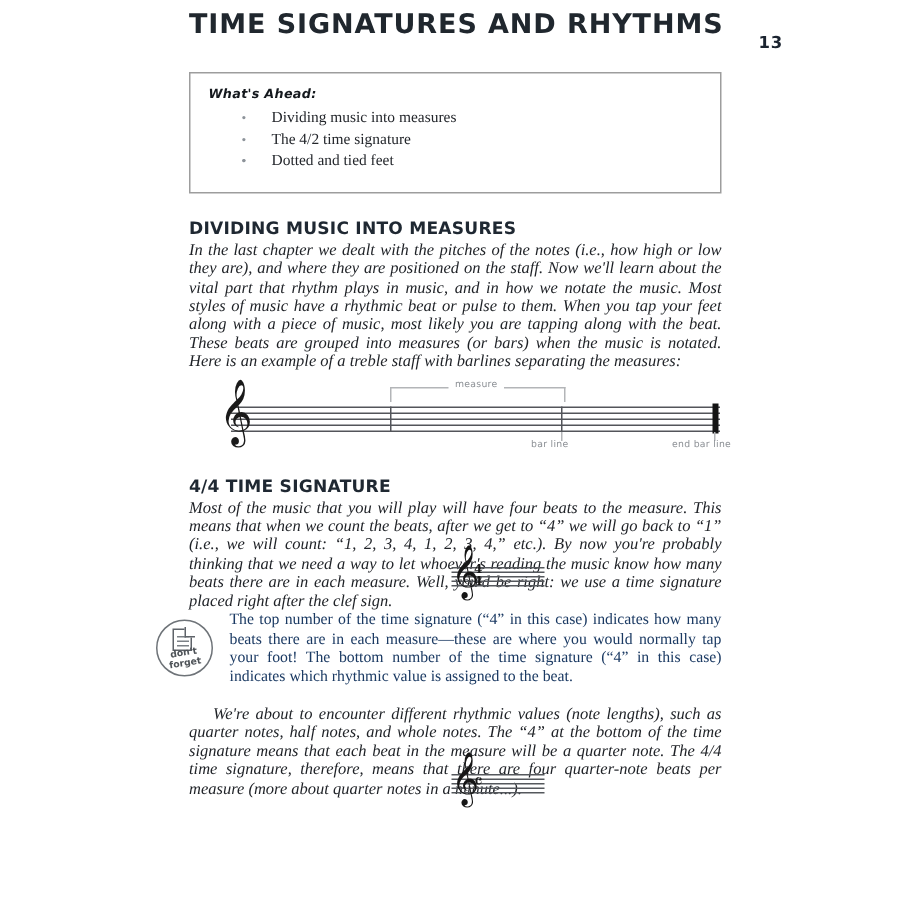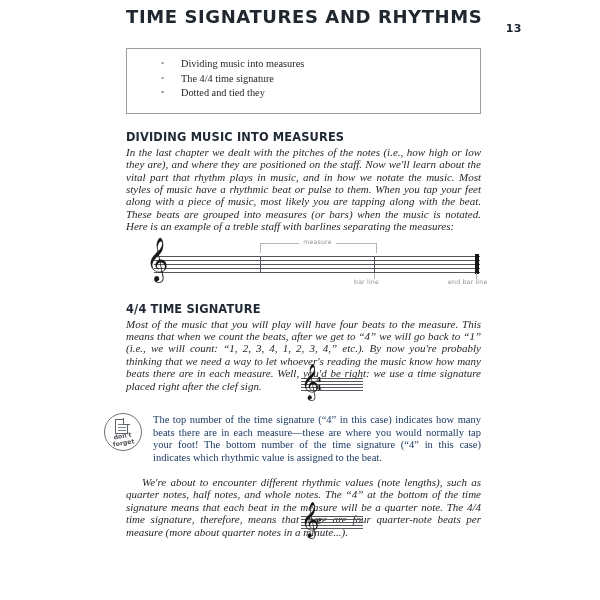--- a/index.html
+++ b/index.html
@@ -279,21 +279,21 @@
     line-height: 13px;
     color: #161616;
     font-family: "DejaVu Serif", serif;
   }
 
   .staff-4-4 { left: 301px; top: 370px; }
   .staff-common { left: 301px; top: 508px; }
 
   
   .callout {
-    margin-top: 22px;
+    margin-top: 1px;
     margin-left: 27px;
     width: 328px;
   }
   .callout p {
     font-size: 10.5px;
     line-height: 12.5px;
     margin: 0;
     color: #1b3a63;
     text-align: justify;
   }
@@ -365,25 +365,26 @@
 
 <div class="page">
 
   <div class="page-number">13</div>
 
   <div class="content">
 
     <div class="chapter-title">TIME SIGNATURES AND RHYTHMS</div>
 
     <div class="whats-ahead">
+      <div class="whats-ahead-title">What's Ahead:</div>
       <ul class="wa-list">
         <li><span class="wa-bullet">•</span><span>Dividing music into measures</span></li>
-        <li><span class="wa-bullet">•</span><span>The 4/4 time signature</span></li>
+        <li><span class="wa-bullet">•</span><span>The 4/2 time signature</span></li>
         <li><span class="wa-bullet">•</span></li>
-        <li><span class="wa-bullet">•</span><span>Dotted and tied they</span></li>
+        <li><span class="wa-bullet">•</span><span>Dotted and tied feet</span></li>
       </ul>
     </div>
 
     <h2 class="section-heading">DIVIDING MUSIC INTO MEASURES</h2>
     <p class="body">In the last chapter we dealt with the pitches of the notes (i.e., how high or low they are), and where they are positioned on the staff. Now we'll learn about the vital part that rhythm plays in music, and in how we notate the music. Most styles of music have a rhythmic beat or pulse to them. When you tap your feet along with a piece of music, most likely you are tapping along with the beat. These beats are grouped into measures (or bars) when the music is notated. Here is an example of a treble staff with barlines separating the measures:</p>
 
     <div class="staff-figure">
       <div class="measure-bracket"></div>
       <div class="measure-label"><span>measure</span></div>
       <div class="staff-lines">

